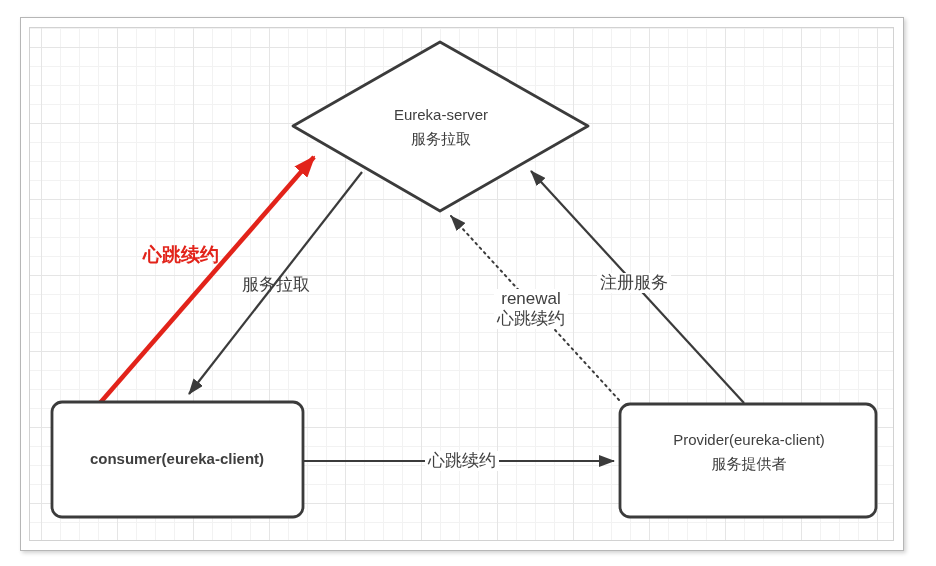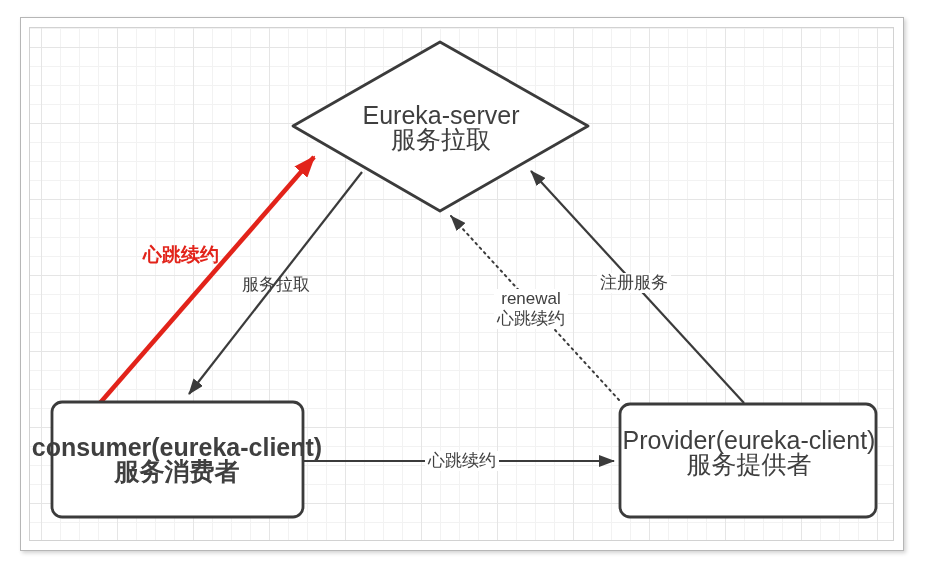--- a/index.html
+++ b/index.html
@@ -67,21 +67,21 @@
   .edge--red{
     stroke:var(--red);
     stroke-width:4.6;
   }
   .arrow-fill-black{fill:var(--stroke);}
   .arrow-fill-red{fill:var(--red);}
   .node-label{
     position:absolute;
     transform:translate(-50%,-50%);
     text-align:center;
-    font-size:25px;
+    font-size:15px;
     line-height:24px;
     color:var(--text);
     white-space:nowrap;
   }
   .edge-label{
     position:absolute;
     transform:translate(-50%,-50%);
     text-align:center;
     font-size:17px;
     line-height:20px;
@@ -126,21 +126,20 @@
     <rect class="node-shape" x="52" y="402" width="251" height="115" rx="10" ry="10"></rect>
     <rect class="node-shape" x="620" y="404" width="256" height="113" rx="10" ry="10"></rect>
   </svg>
 
   <div class="node-label" style="left:441px;top:127px;">
     <div>Eureka-server</div>
     <div>服务拉取</div>
   </div>
   <div class="node-label" style="left:177px;top:459px;font-weight:bold;">
     <div>consumer(eureka-client)</div>
-    <div>服务消费者</div>
   </div>
   <div class="node-label" style="left:749px;top:452px;">
     <div>Provider(eureka-client)</div>
     <div>服务提供者</div>
   </div>
 
   <div class="edge-label edge-label--red" style="left:181px;top:255px;">心跳续约</div>
   <div class="edge-label" style="left:276px;top:285px;">服务拉取</div>
   <div class="edge-label edge-label--bg" style="left:634px;top:283px;">注册服务</div>
   <div class="edge-label edge-label--bg" style="left:531px;top:309px;text-align:center;">

